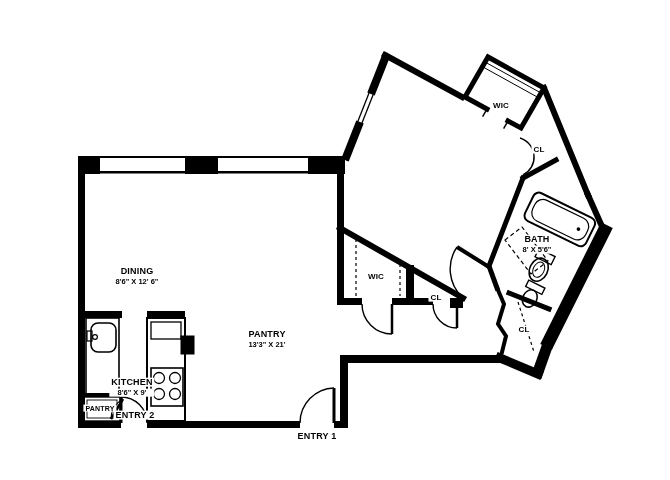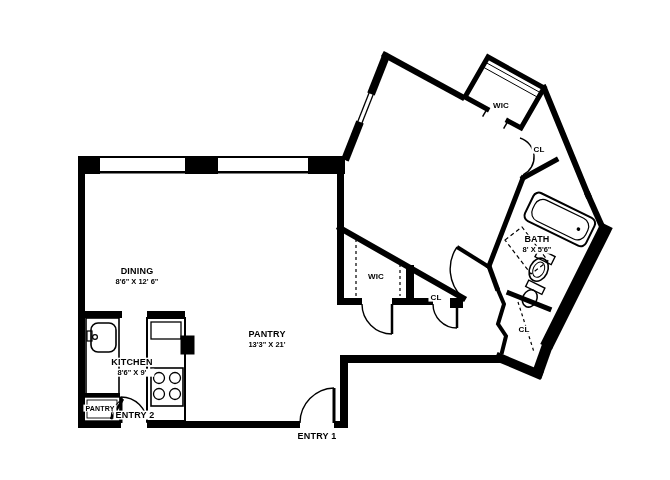--- a/index.html
+++ b/index.html
@@ -162,21 +162,21 @@
         <ellipse cx="532" cy="299" rx="7" ry="9" stroke-width="1.6"></ellipse>
       </g>
       <polygon points="505,240 522,227 548,261 531,274" stroke-width="1.2" stroke-dasharray="4,3"></polygon>
     </g>
   </svg>
 
   <div class="label" style="left:137px;top:251px;margin-top:22px;">
     <span class="nm">DINING</span>
     <span class="dm">8'6" X 12' 6"</span>
   </div>
-  <div class="label" style="left:132px;top:364px;">
+  <div class="label" style="left:132px;top:384px;">
     <span class="nm">KITCHEN</span>
     <span class="dm">8'6" X 9'</span>
   </div>
   <div class="label tiny" style="left:100px;top:406px;">
     <span class="nm">PANTRY</span>
   </div>
   <div class="label" style="left:135px;top:413px;">
     <span class="nm">ENTRY 2</span>
   </div>
   <div class="label" style="left:317px;top:434px;">

